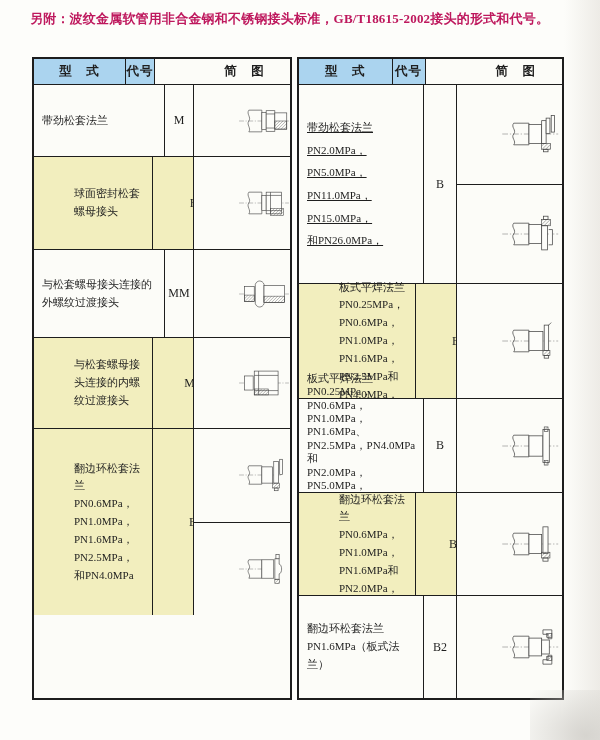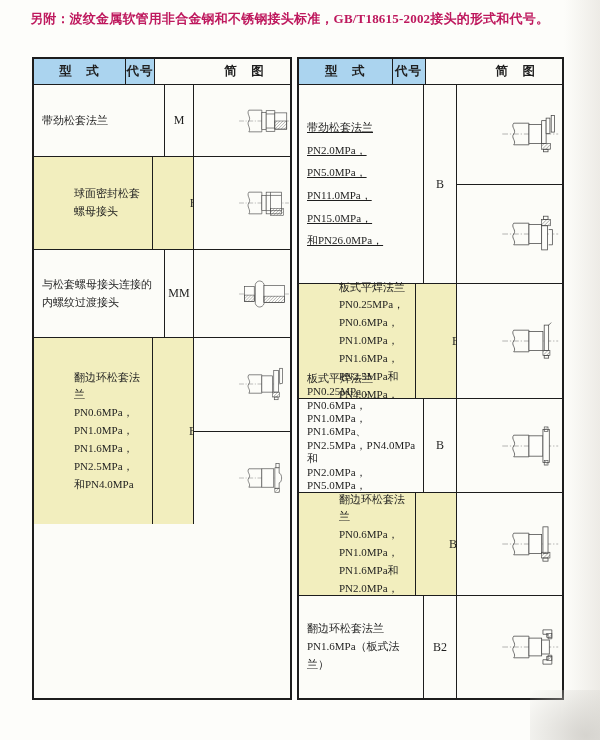--- a/index.html
+++ b/index.html
@@ -112,36 +112,51 @@
           <rect class="fl" x="44" y="17" width="8" height="28"></rect>
           <rect class="fl" x="52" y="11" width="28" height="40"></rect>
           <path class="ln" d="M52 17 H80 M52 45 H80 M60 11 V51"></path>
           <rect class="ht" x="60" y="41" width="24" height="13"></rect>
         </svg>
       </div>
         </div>
     </div>
 
     <div class="row plain" style="height:88px">
-      <div class="cell c-type">与松套螺母接头连接的内螺纹过渡接头</div>
+      <div class="cell c-type">与松套螺母接头连接的外螺纹过渡接头</div>
       <div class="cell c-code">MM</div>
       <div class="cell c-diag">
           <div class="dsub">
         <svg class="d" width="94" height="62" viewBox="0 0 96 62">
           <line class="cl" x1="2" y1="31" x2="94" y2="31"></line>
           <rect class="fl" x="12" y="17" width="18" height="28"></rect>
           <rect class="ht" x="12" y="33" width="18" height="12"></rect>
           <path class="fl" d="M32 13 c3 -8 13 -8 16 0 v36 c-3 8 -13 8 -16 0 Z"></path>
           <rect class="fl" x="48" y="15" width="38" height="32"></rect>
           <rect class="ht" x="48" y="35" width="38" height="12"></rect>
         </svg>
       </div>
         </div>
     </div>
 
+    <div class="row hl" style="height:91px">
+      <div class="cell c-type">与松套螺母接头连接的内螺纹过渡接头</div>
+      <div class="cell c-code">MF</div>
+      <div class="cell c-diag">
+          <div class="dsub">
+        <svg class="d" width="94" height="62" viewBox="0 0 96 62">
+          <line class="cl" x1="2" y1="31" x2="94" y2="31"></line>
+          <rect class="fl" x="12" y="18" width="16" height="26"></rect>
+          <rect class="fl" x="30" y="9" width="44" height="44"></rect>
+          <path class="ln" d="M38 9 V53 M30 17 H74 M30 45 H74"></path>
+          <rect class="ht" x="30" y="42" width="26" height="11"></rect>
+        </svg>
+      </div>
+        </div>
+    </div>
 
 
     <div class="row hl" style="height:187px">
       <div class="cell c-type">翻边环松套法兰
 PN0.6MPa，PN1.0MPa，
 PN1.6MPa，PN2.5MPa，
 和PN4.0MPa</div>
       <div class="cell c-code">B</div>
       <div class="cell c-diag">
         <div class="dsub">

